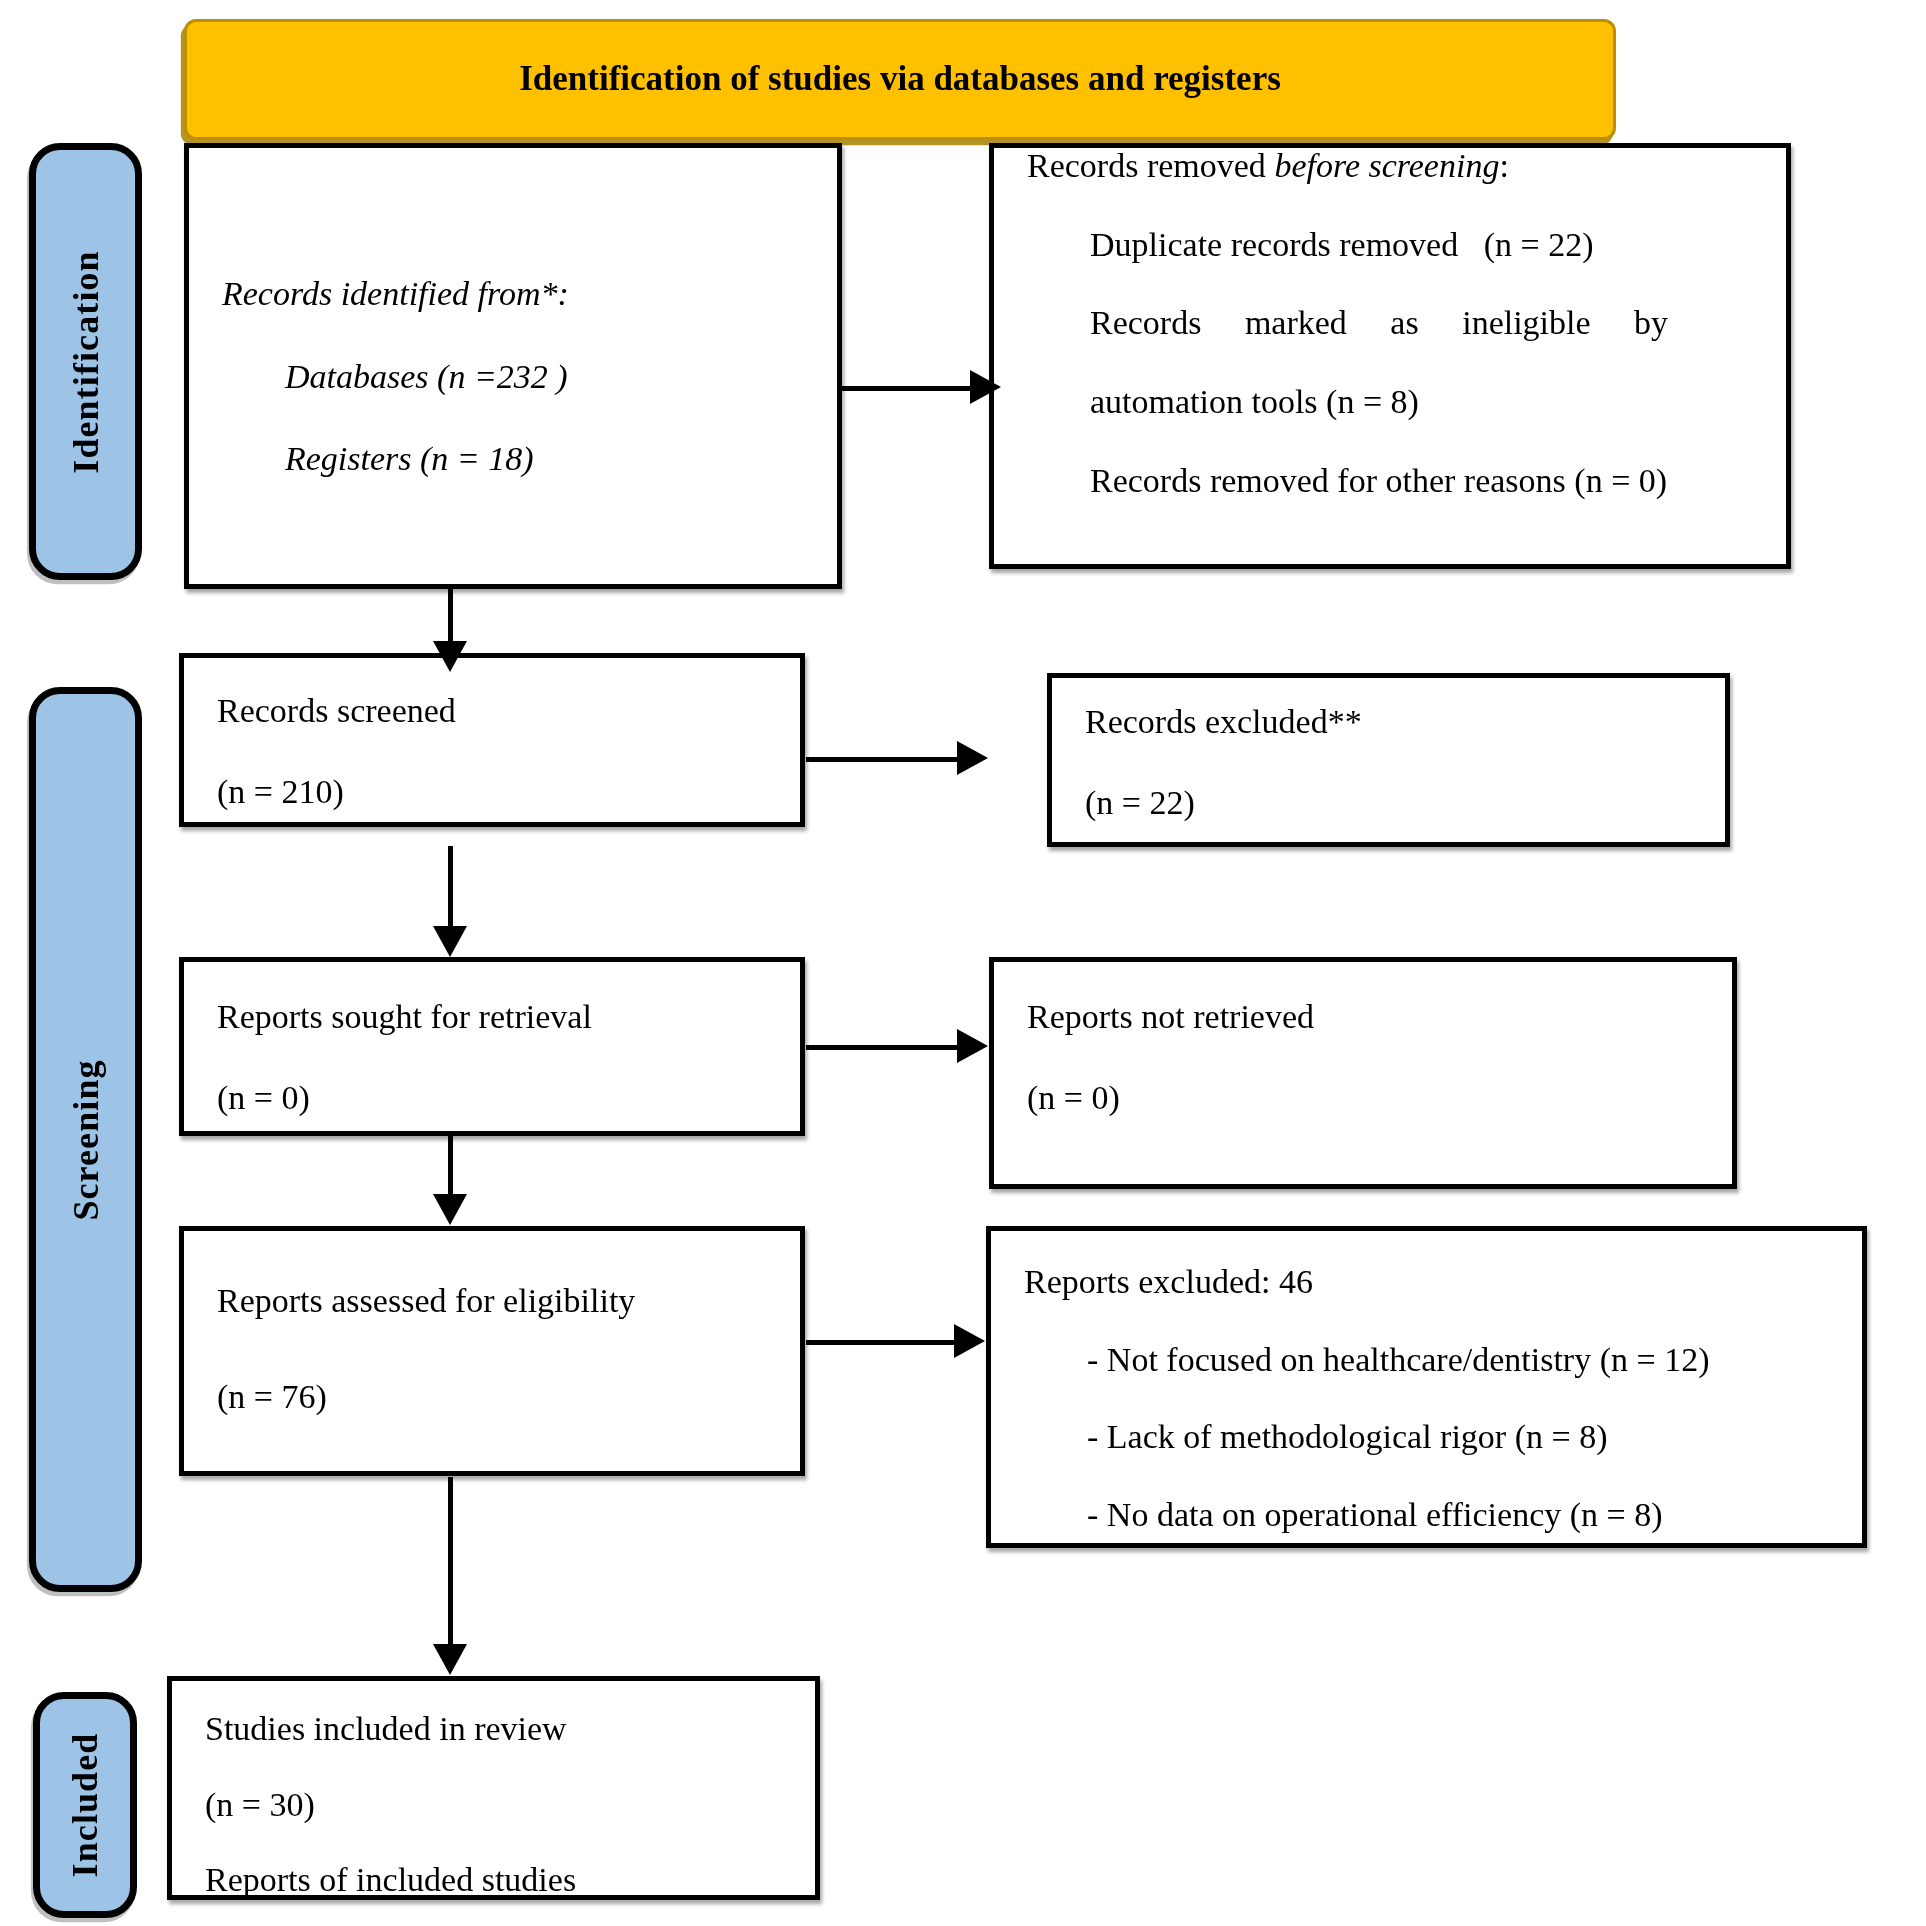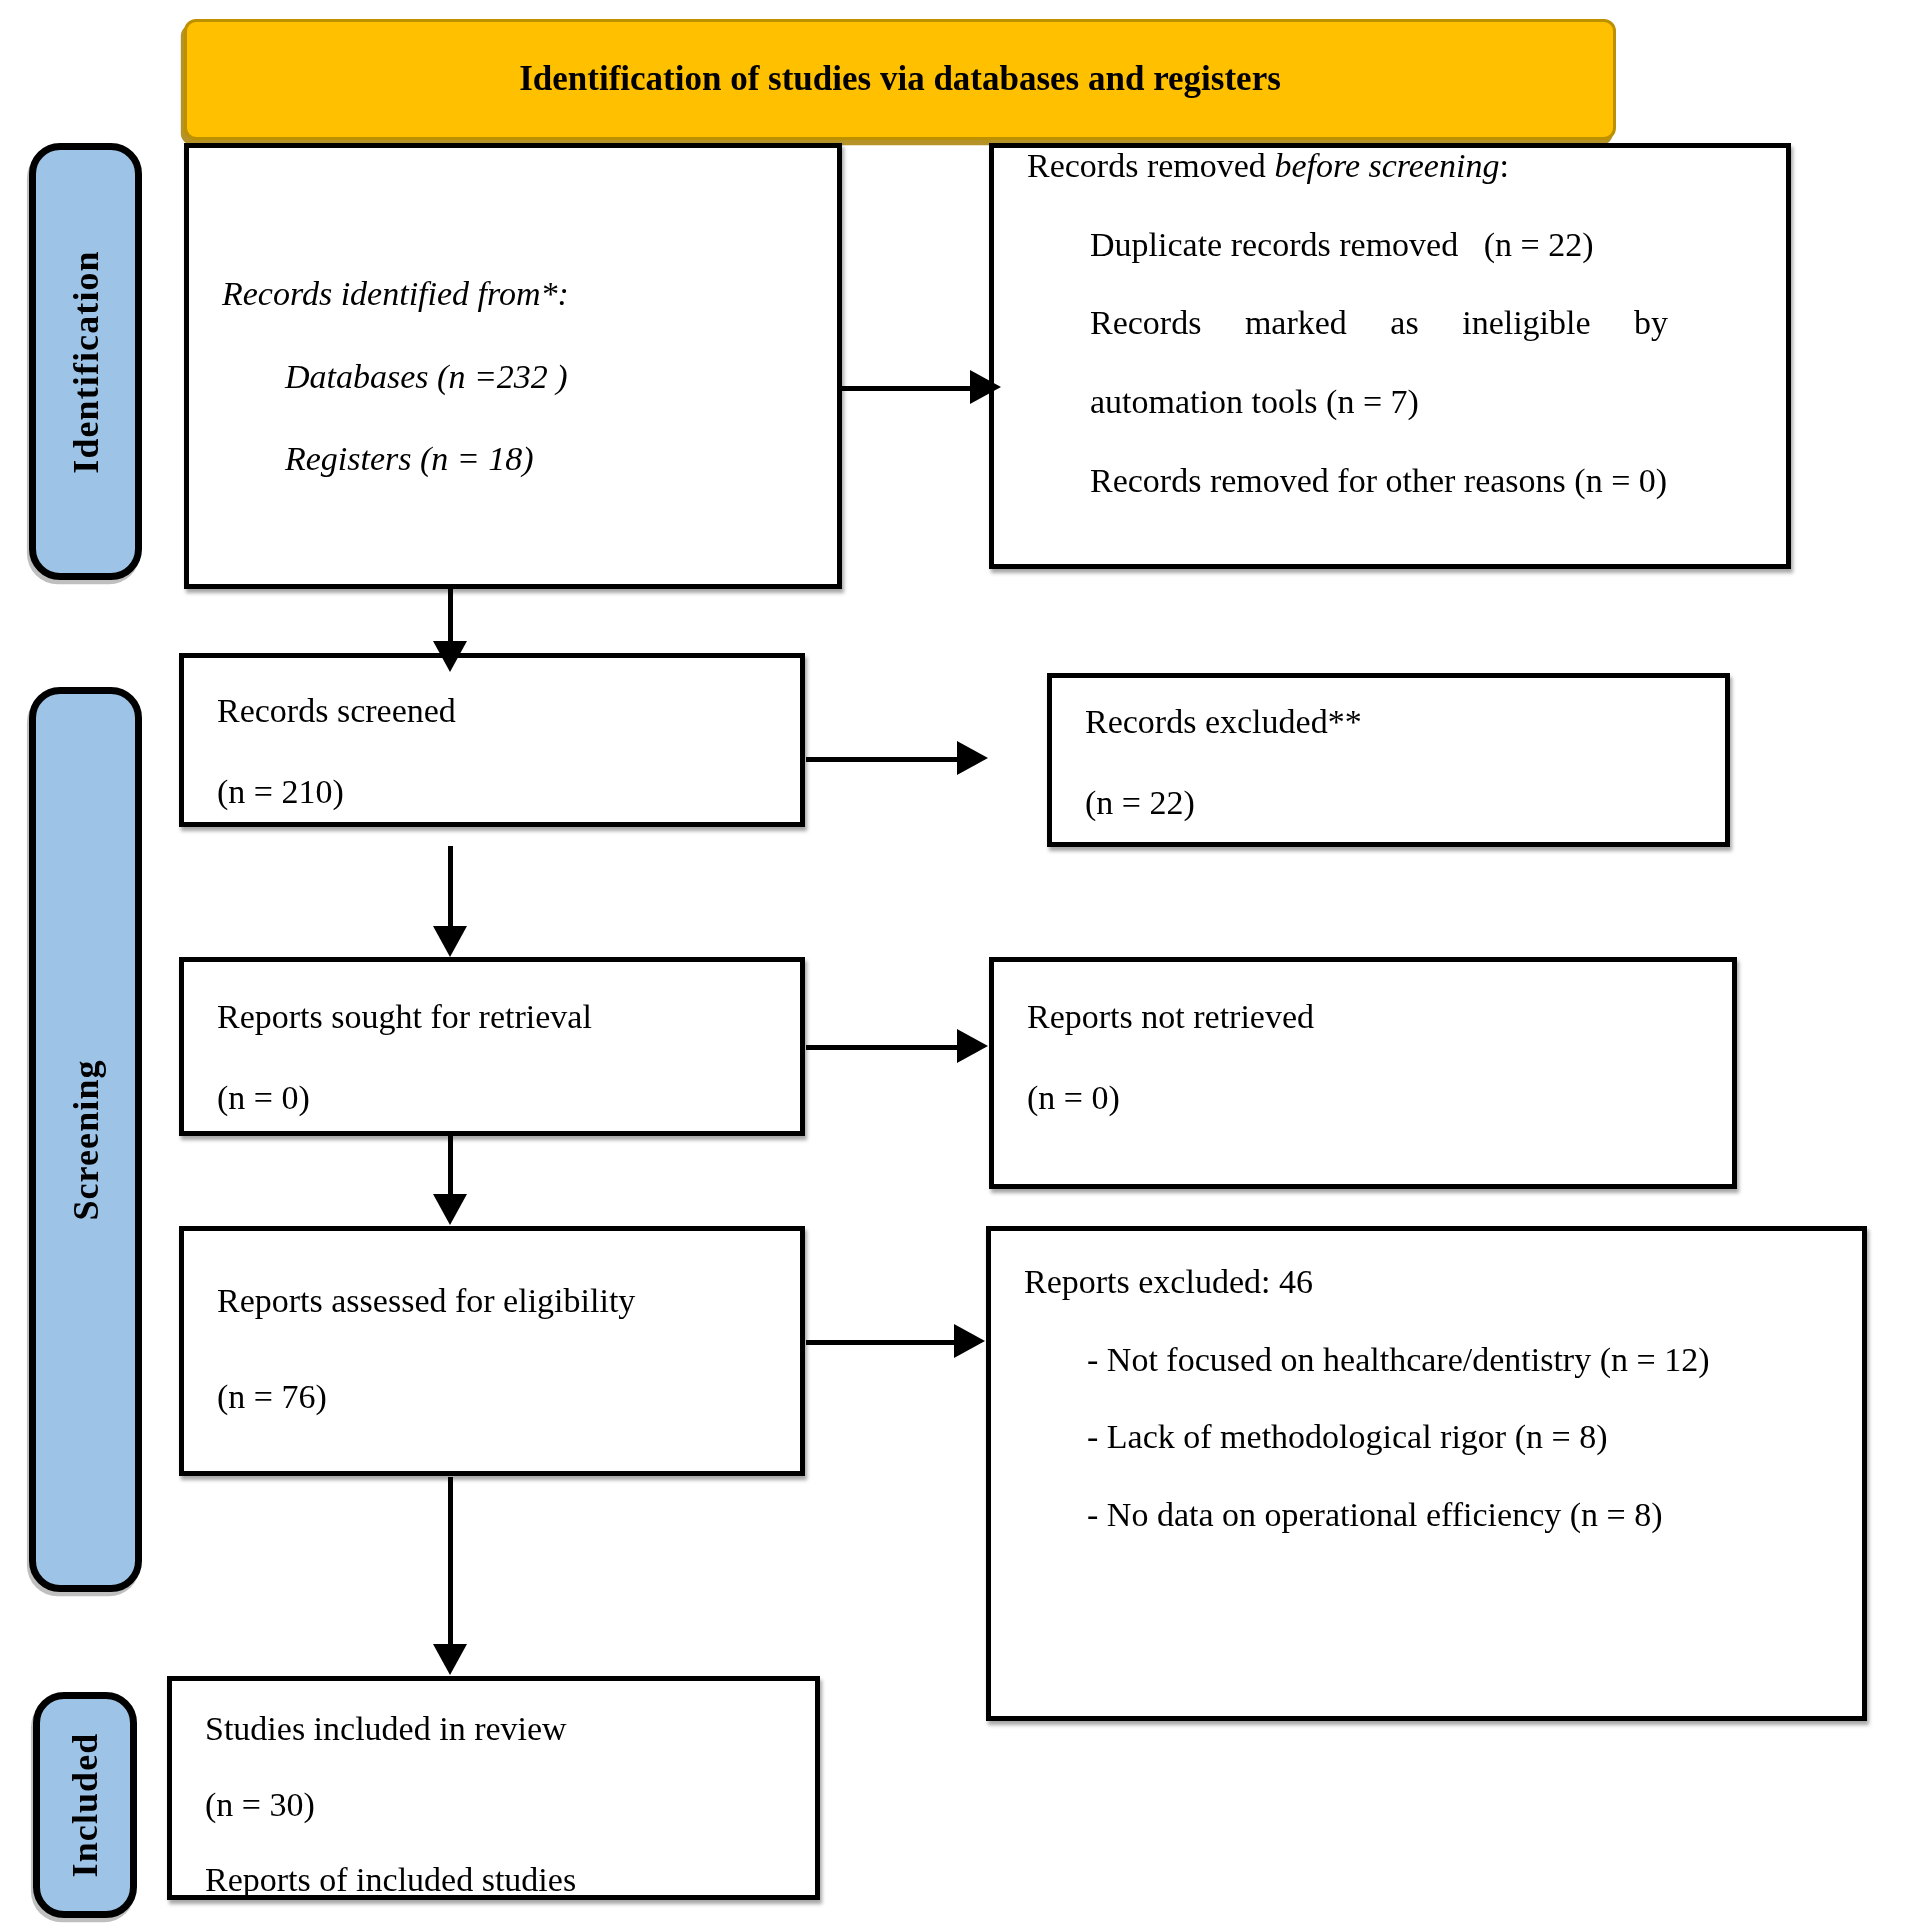--- a/index.html
+++ b/index.html
@@ -33,21 +33,21 @@
   .b-identified{left:184px;top:143px;width:658px;height:446px;padding-top:128px;}
   .b-identified .ln{margin-bottom:47px;font-style:italic;}
   .b-removed{left:989px;top:143px;width:802px;height:426px;}
   .b-removed .ln{margin-bottom:43px;}
   .b-screened{left:179px;top:653px;width:626px;height:174px;padding-top:35px;}
   .b-excluded{left:1047px;top:673px;width:683px;height:174px;padding-top:26px;}
   .b-sought{left:179px;top:957px;width:626px;height:179px;padding-top:37px;}
   .b-notretrieved{left:989px;top:957px;width:748px;height:232px;padding-top:37px;}
   .b-assessed{left:179px;top:1226px;width:626px;height:250px;padding-top:52px;}
   .b-assessed .ln{margin-bottom:60px;}
-  .b-repexcluded{left:986px;top:1226px;width:881px;height:495px;padding-top:33px;}
+  .b-repexcluded{left:986px;top:1226px;width:881px;height:322px;padding-top:33px;}
   .b-repexcluded .ln{margin-bottom:42px;}
   .b-included{left:167px;top:1676px;width:653px;height:224px;padding-top:30px;}
   .b-included .ln{margin-bottom:40px;}
 
   .indent1{padding-left:63px;}
   .presp{white-space:pre-wrap;}
   .spread{word-spacing:35px;}
   .it{font-style:italic;}
 
   
@@ -82,21 +82,21 @@
   <div class="fbox b-identified pad">
     <div class="ln">Records identified from*:</div>
     <div class="ln indent1">Databases (n =232 )</div>
     <div class="ln indent1">Registers (n = 18)</div>
   </div>
 
   <div class="fbox b-removed pad">
     <div class="ln"><span>Records removed </span><span class="it">before screening</span><span>:</span></div>
     <div class="ln indent1 presp">Duplicate records removed   (n = 22)</div>
     <div class="ln indent1 spread">Records marked as ineligible by</div>
-    <div class="ln indent1">automation tools (n = 7)</div>
+    <div class="ln indent1">automation tools (n = 8)</div>
     <div class="ln indent1">Records removed for other reasons (n = 0)</div>
   </div>
 
   <div class="fbox b-screened pad">
     <div class="ln">Records screened</div>
     <div class="ln">(n = 210)</div>
   </div>
 
   <div class="fbox b-excluded pad">
     <div class="ln">Records excluded**</div>

